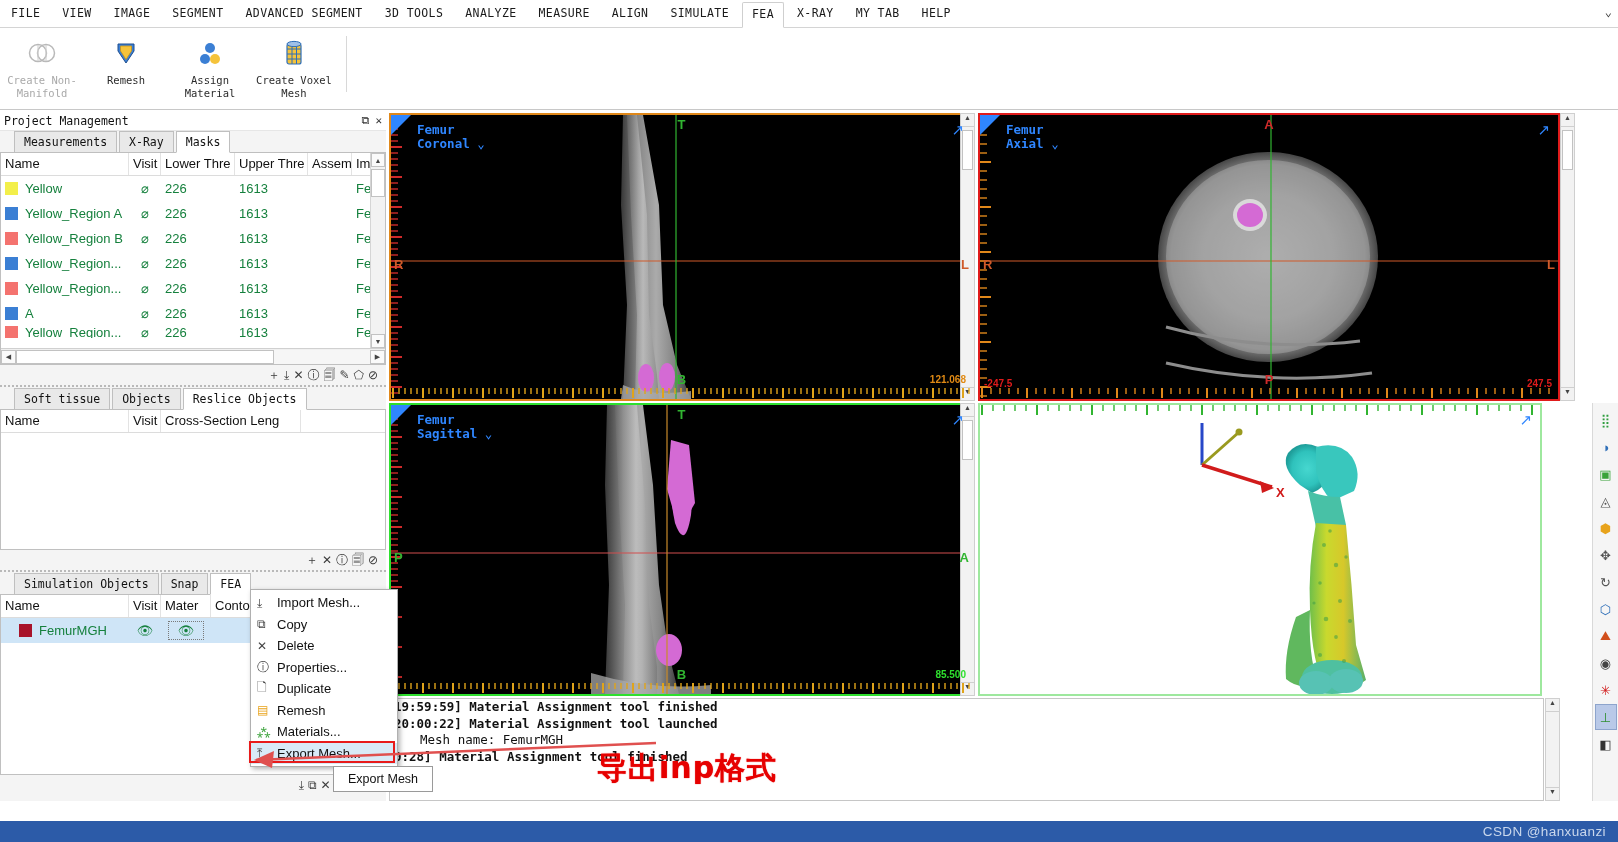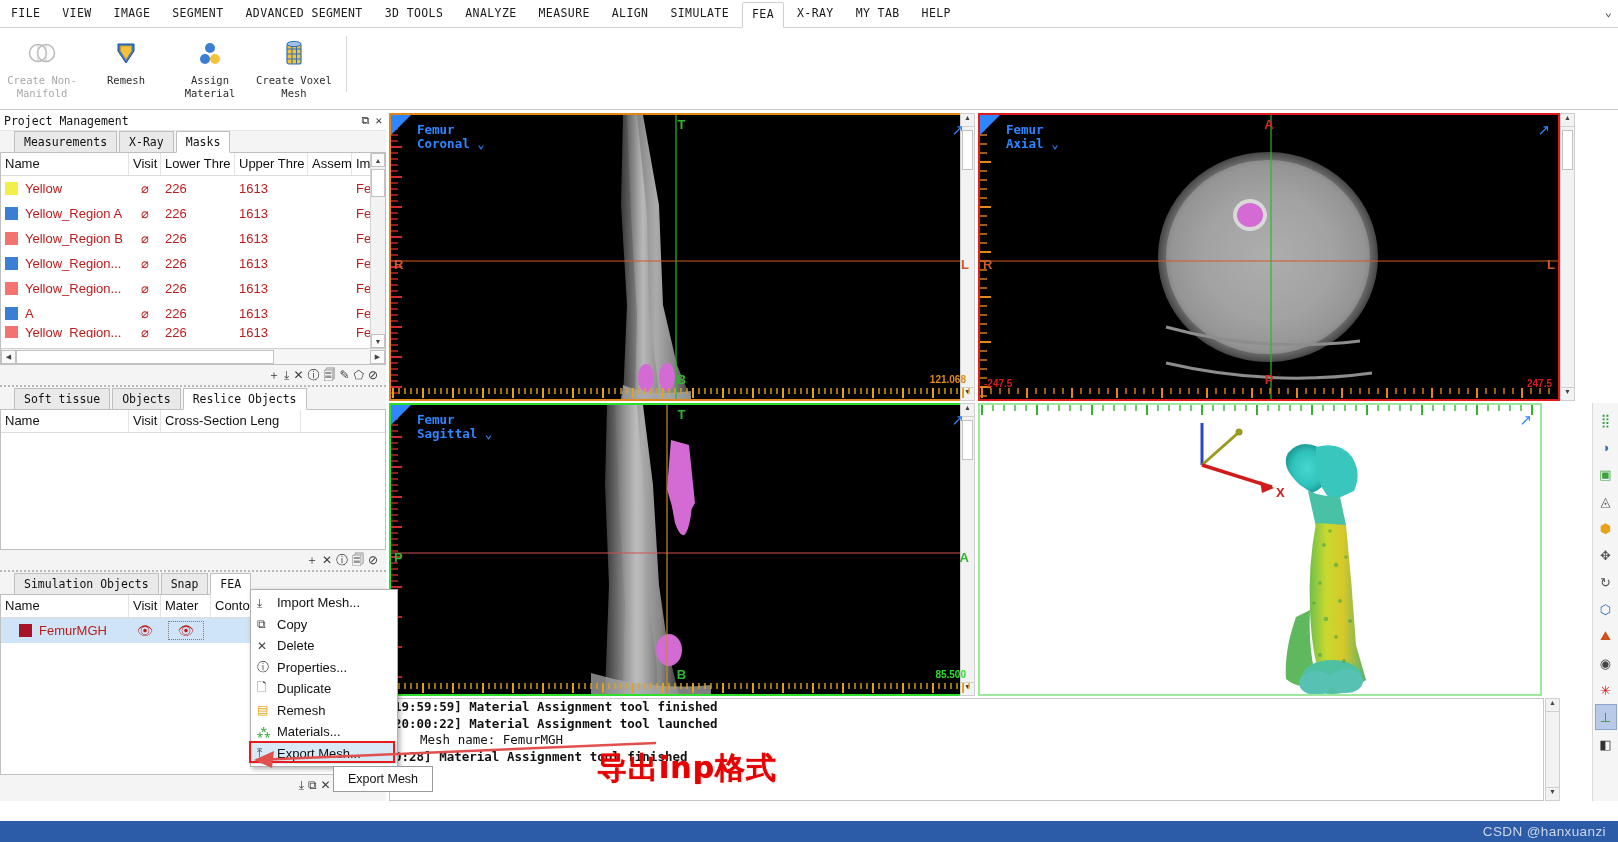--- a/index.html
+++ b/index.html
@@ -74,21 +74,21 @@
 
   .tbl { background: #fff; border: 1px solid #c0c0c0; border-top: none; position: relative; }
   .tbl-head { display: flex; height: 23px; background: #fff; border-bottom: 1px solid #dcdcdc; }
   .th {
     font-size: 13px; color: #111; padding: 3px 4px; border-right: 1px solid #e3e3e3;
     overflow: hidden; white-space: nowrap; font-family: "Liberation Sans", sans-serif;
   }
   .tr { display: flex; height: 25px; align-items: center; }
   .tr.sel { background: #cfe5f7; }
   .td {
-    font-size: 13px; color: #b91c1c; padding: 0 4px; overflow: hidden; white-space: nowrap;
+    font-size: 13px; color: #15803d; padding: 0 4px; overflow: hidden; white-space: nowrap;
     display: flex; align-items: center; height: 100%;
   }
   .swatch { width: 13px; height: 13px; display: inline-block; margin-right: 7px; flex: none; }
 
   .hscroll {
     height: 16px; background: #f0f0f0; border-top: 1px solid #d0d0d0;
     display: flex; align-items: center;
   }
   .hs-btn {
     width: 15px; height: 14px; border: 1px solid #c2c2c2; background: #fafafa;

